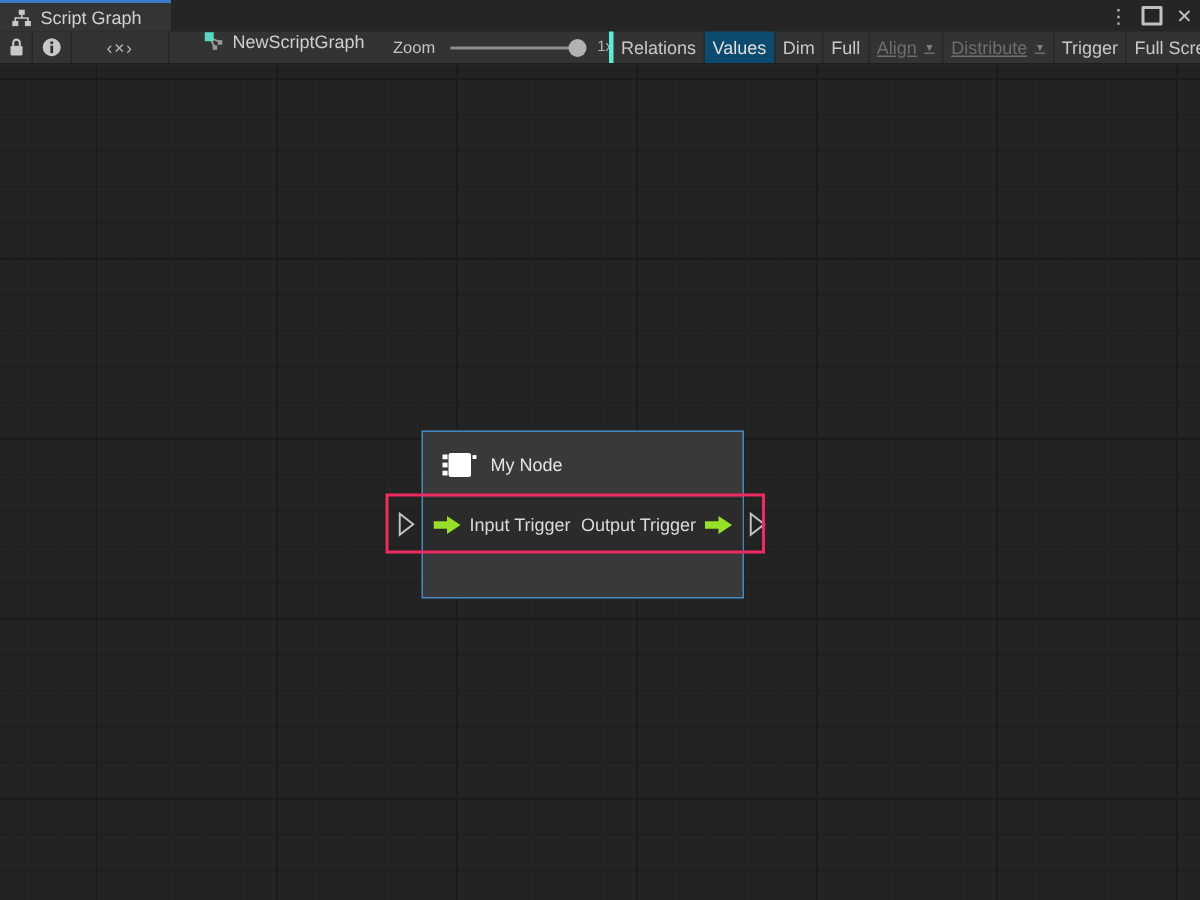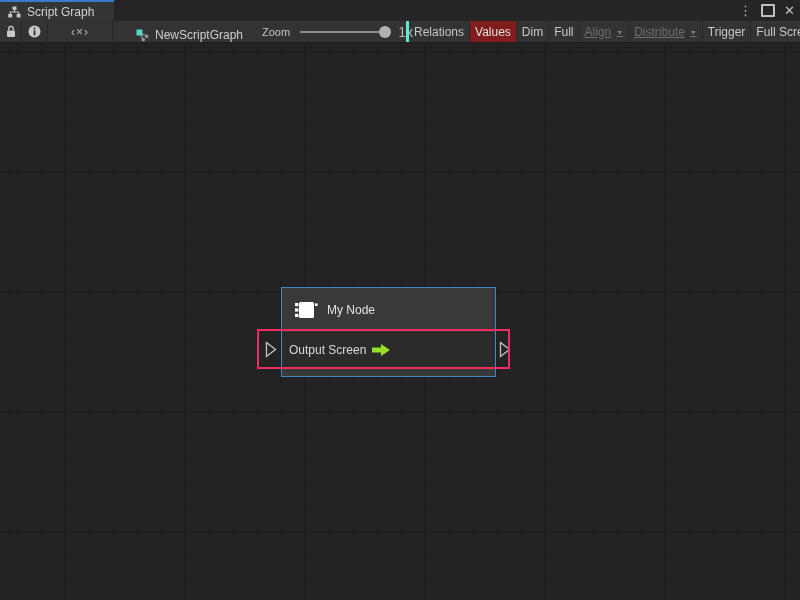--- a/index.html
+++ b/index.html
@@ -28,46 +28,46 @@
     background:#333333;border-bottom:1px solid #1e1e1e;z-index:5;color:#c8c8c8;
   }
   .tb-left{position:absolute;left:0;top:0;height:21px;display:flex;}
   .tb-btn{
     height:21px;display:flex;align-items:center;justify-content:center;
     border-right:1px solid #272727;font-size:12px;color:#c8c8c8;
   }
   .btn-lock{width:21px;}
   .btn-info{width:25px;}
   .btn-code{width:64px;letter-spacing:1px;color:#b8b8b8;}
-  .graph-picker{position:absolute;left:136px;top:0;height:21px;display:flex;align-items:flex-end;gap:6px;font-size:12px;color:#cfcfcf;}
+  .graph-picker{position:absolute;left:136px;top:0;height:21px;display:flex;align-items:flex-start;gap:6px;font-size:12px;color:#cfcfcf;}
   .zoom-group{position:absolute;left:262px;top:0;height:21px;display:flex;align-items:center;gap:10px;}
   .zoom-label{font-size:11px;color:#c4c4c4;}
   .zoom-track{position:relative;width:88px;height:2px;background:#8c8c8c;border-radius:1px;}
   .zoom-knob{position:absolute;right:-3px;top:-5px;width:12px;height:12px;border-radius:50%;background:#b2b2b2;}
-  .zoom-value{font-size:14px;color:#b4b4b4;}
+  .zoom-value{font-size:10px;color:#b4b4b4;}
   .tb-right{position:absolute;left:406px;top:0;height:21px;display:flex;white-space:nowrap;}
   .tb-right .tb-btn{padding:0 5px;border-right:1px solid #272727;border-left:none;}
   .tb-right .tb-btn:first-child{border-left:3px solid #5eead4;}
-  .tb-btn.active{background:#7f1d1d;color:#e0e0e0;}
+  .tb-btn.active{background:#0c4a6e;color:#e0e0e0;}
   .tb-btn.disabled{color:#6e6e6e;text-decoration:underline;}
   .dd-arrow{font-size:7px;margin-left:5px;color:#7d7d7d;transform:translateY(1px);}
   
   .canvas{
     position:absolute;left:0;top:43px;width:800px;height:557px;
     background-color:#232323;
     background-image:
       repeating-linear-gradient(to right,#1a1a1a 0 1px,transparent 1px 120px),
       repeating-linear-gradient(to bottom,#1a1a1a 0 1px,transparent 1px 120px),
       repeating-linear-gradient(to right,#1f1f1f 0 1px,transparent 1px 24px),
       repeating-linear-gradient(to bottom,#1f1f1f 0 1px,transparent 1px 24px);
     background-position:64px 9px,64px 9px,16px 9px,16px 9px;
   }
   
   .node{
-    position:absolute;left:281px;top:287px;width:215px;height:90px;box-sizing:border-box;
+    position:absolute;left:281px;top:287px;width:215px;height:112px;box-sizing:border-box;
     background:#393939;border:1px solid #4388c2;z-index:2;
   }
   .node-header{height:44px;display:flex;align-items:center;gap:9px;padding-left:11px;color:#e3e3e3;font-size:12px;}
   .node-ports{
     position:absolute;left:0;right:0;top:44px;height:36px;box-sizing:border-box;
     background:#2b2b2b;border-top:1px solid #232323;border-bottom:1px solid #232323;
     display:flex;align-items:center;justify-content:space-between;padding:0 7px;
     color:#dadada;font-size:12px;
   }
   .port{display:flex;align-items:center;gap:6px;height:100%;}
@@ -186,21 +186,29 @@
         <rect x="2" y="3" width="3.4" height="3.2" fill="#ffffff"></rect>
         <rect x="2" y="8.4" width="3.4" height="3.2" fill="#ffffff"></rect>
         <rect x="2" y="13.8" width="3.4" height="3.2" fill="#ffffff"></rect>
         <rect x="22" y="3.4" width="2.6" height="2.6" fill="#ffffff"></rect>
       </svg>
     </span>
     <span>My Node</span>
   </div>
   <div class="node-ports">
     <div class="port">
-      <span>Output Screen</span>
+      <span>
+        <svg width="18" height="12" viewBox="0 0 18 12">
+          <path d="M0 3.5 h9 V0 l9 6 -9 6 V8.5 H0 z" fill="#98df29"></path>
+        </svg>
+      </span>
+      <span>Input Trigger</span>
+    </div>
+    <div class="port">
+      <span>Output Trigger</span>
       <span>
         <svg width="18" height="12" viewBox="0 0 18 12">
           <path d="M0 3.5 h9 V0 l9 6 -9 6 V8.5 H0 z" fill="#98df29"></path>
         </svg>
       </span>
     </div>
   </div>
 </div>
 
 <span class="tri tri-left">

